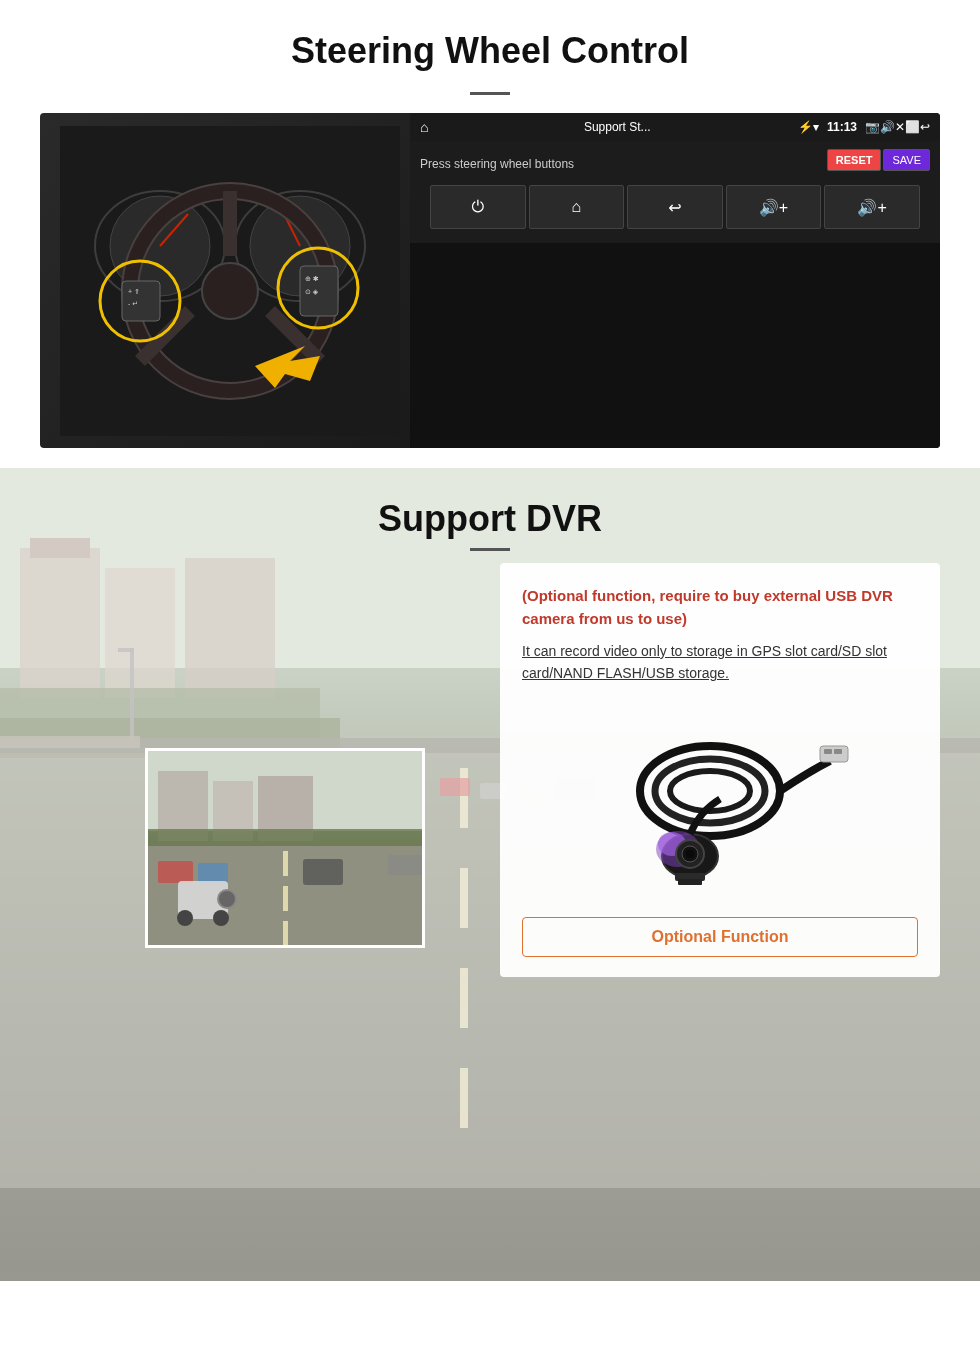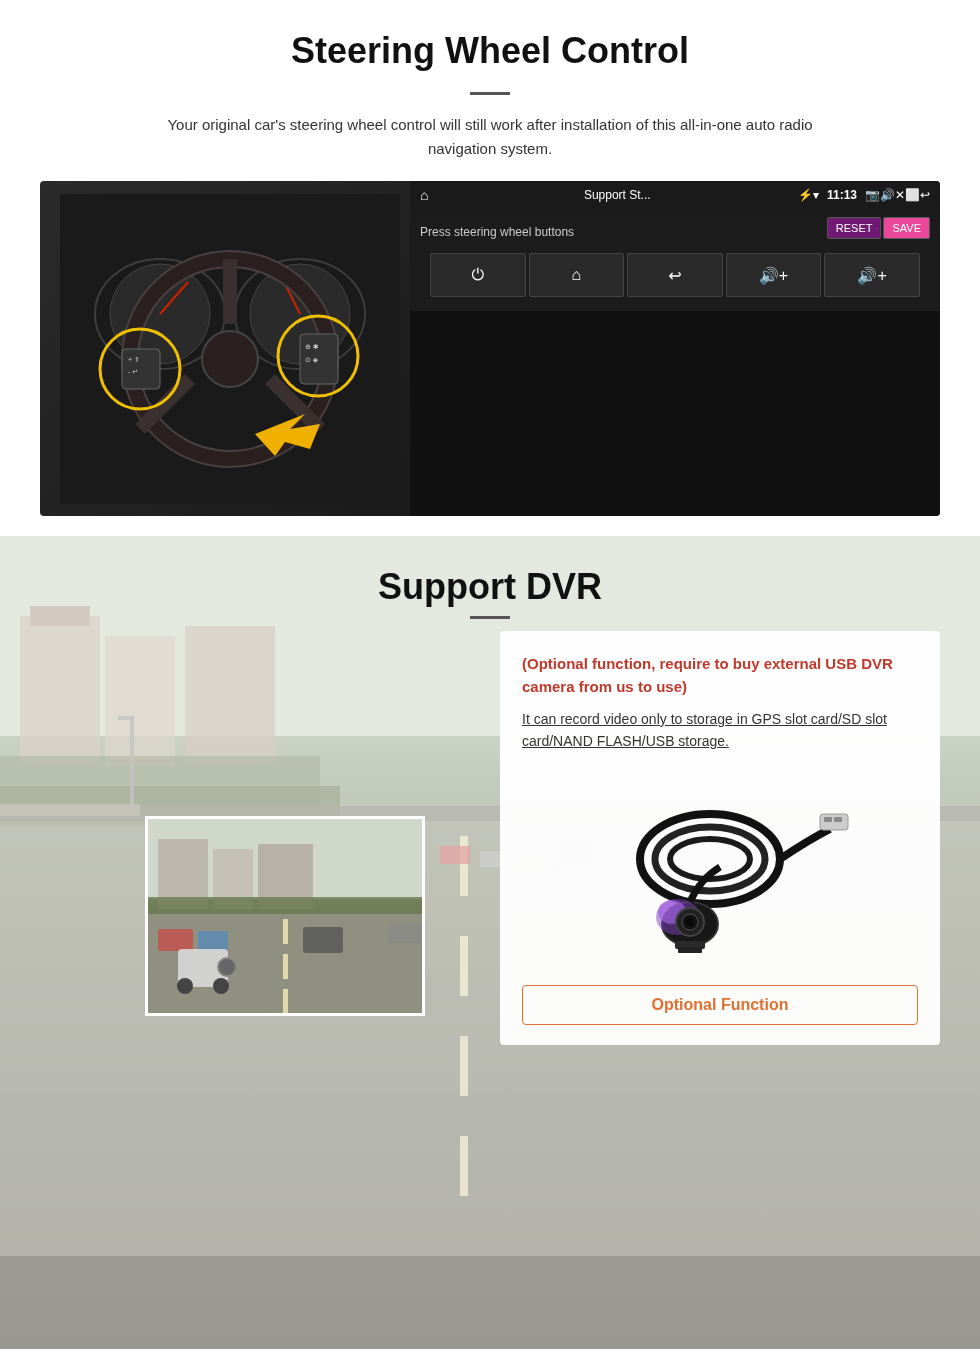--- a/index.html
+++ b/index.html
@@ -107,22 +107,22 @@
     }
     .swc-btn {
       background: #333;
       border: 1px solid #555;
       color: #fff;
       padding: 4px 8px;
       font-size: 11px;
       cursor: pointer;
       border-radius: 2px;
     }
-    .swc-btn.reset { background: #701a75; }
-    .swc-btn.save { background: #ec4899; }
+    .swc-btn.reset { background: #ef4444; font-weight: bold; }
+    .swc-btn.save { background: #6d28d9; }
 
     .swc-controls-grid {
       display: flex;
       gap: 3px;
       padding: 6px 10px;
       background: #1c1c1c;
     }
     .swc-ctrl-btn {
       flex: 1;
       background: #2a2a2a;
@@ -254,21 +254,20 @@
       position: relative;
     }
 
   </style>
 </head>
 <body>
 
 <section class="section-swc">
   <h1>Steering Wheel Control</h1>
   <div class="divider"></div>
-  <p class="subtitle">Your original car's steering wheel control will still work after installation of this all-in-one auto radio navigation system.</p>
 
   <div class="swc-image-container">
 
     <div class="swc-left">
       <svg class="steering-wheel-svg" viewBox="0 0 340 310">
 
         <rect width="340" height="310" fill="#1a1a1a"></rect>
 
         <ellipse cx="100" cy="120" rx="65" ry="55" fill="none" stroke="#555" stroke-width="2" opacity="0.6"></ellipse>
         <ellipse cx="240" cy="120" rx="65" ry="55" fill="none" stroke="#555" stroke-width="2" opacity="0.6"></ellipse>

